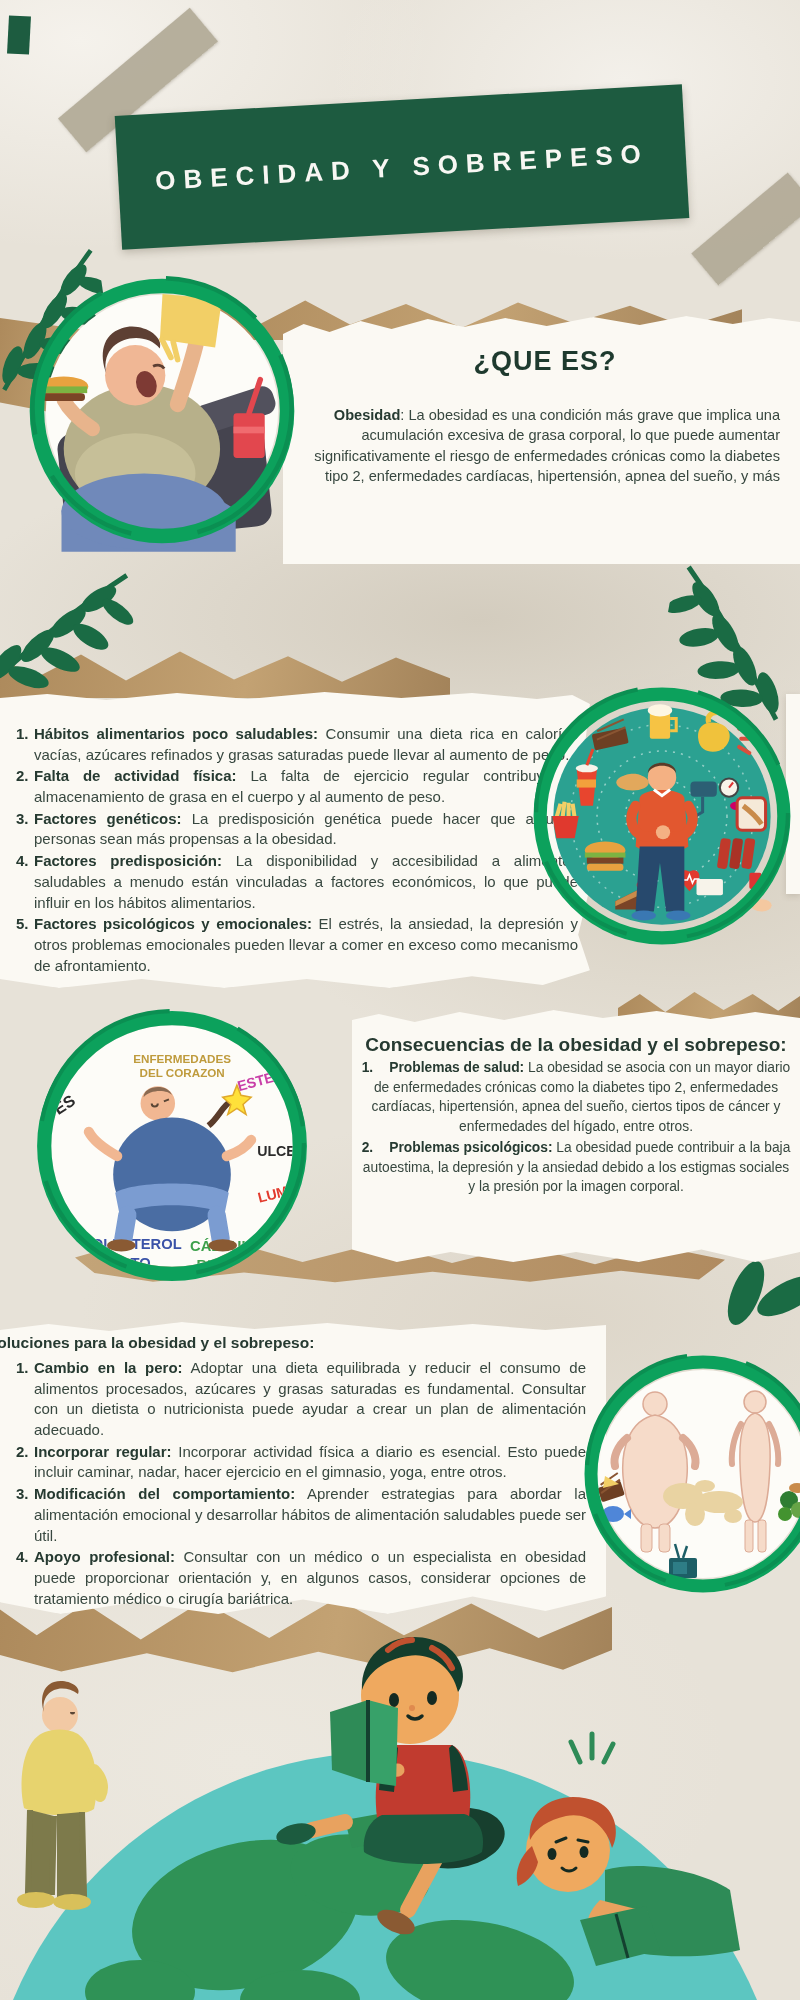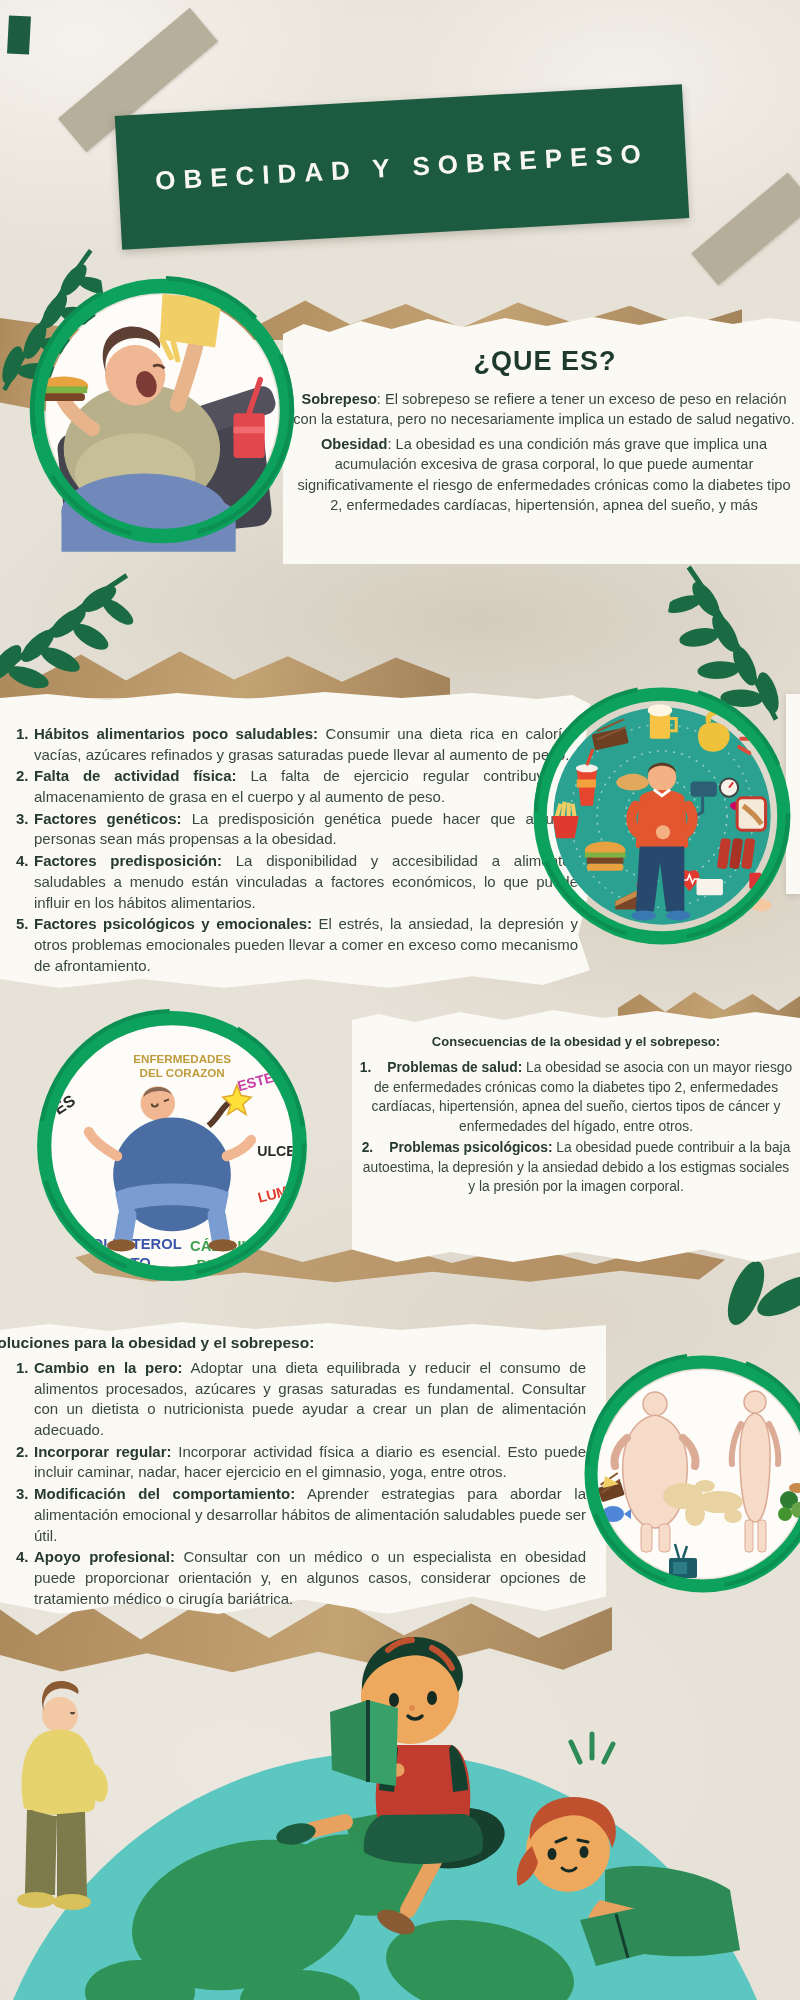--- a/index.html
+++ b/index.html
@@ -83,22 +83,21 @@
 
   <div class="banner">
     <h1>OBECIDAD Y SOBREPESO</h1>
   </div>
 
   <div class="panel" style="left:283px;top:316px;width:517px;height:248px;clip-path:polygon(0 18px,4% 8px,9% 16px,15% 5px,21% 13px,28% 3px,35% 11px,43% 2px,51% 10px,60% 1px,69% 9px,78% 0,87% 8px,94% 2px,100% 6px,100% 100%,0 100%);"></div>
   <div class="abs" style="left:300px;top:346px;width:490px;">
     <h2 class="center">¿QUE ES?</h2>
   </div>
   <div class="abs bodytext" style="left:292px;top:389px;width:504px;text-align:center;">
-    <p style="margin:0;"><span class="lead">Sobrepeso</span><span>: El sobrepeso se refiere a tener un exceso de peso en relación con la estatura, pero no necesariamente implica un estado de salud negativo.</span></p>
-    <p style="margin:4px;"><span class="lead">Obesidad</span><span>: La obesidad es una condición más grave que implica una acumulación excesiva de grasa corporal, lo que puede aumentar significativamente el riesgo de enfermedades crónicas como la diabetes tipo 2, enfermedades cardíacas, hipertensión, apnea del sueño, y más</span></p>
+    <p style="margin:16px;text-align:right;"><span class="lead">Obesidad</span><span>: La obesidad es una condición más grave que implica una acumulación excesiva de grasa corporal, lo que puede aumentar significativamente el riesgo de enfermedades crónicas como la diabetes tipo 2, enfermedades cardíacas, hipertensión, apnea del sueño, y más</span></p>
   </div>
 
   <svg class="abs" style="left:28px;top:270px;width:268px;height:282px;" viewBox="0 0 240 252">
     <circle cx="120" cy="126" r="104" fill="#fdfcf8"></circle>
     <g>
       <rect x="30" y="138" width="185" height="100" rx="14" fill="#45444f" transform="rotate(-6 120 190)"></rect>
       <rect x="148" y="112" width="74" height="26" rx="10" fill="#52515d" transform="rotate(-18 185 125)"></rect>
     </g>
     <g>
       <rect x="184" y="128" width="28" height="40" rx="3" fill="#e2474e"></rect>
@@ -223,24 +222,24 @@
       <path d="M108 160 L104 224 L122 224 L128 176 L134 224 L152 224 L152 160 Z" fill="#27496d"></path>
       <ellipse cx="112" cy="228" rx="12" ry="5" fill="#3a78b3"></ellipse>
       <ellipse cx="146" cy="228" rx="12" ry="5" fill="#3a78b3"></ellipse>
     </g>
     <circle cx="130" cy="130" r="120" fill="none" stroke="#0ca15c" stroke-width="13"></circle>
     <circle cx="130" cy="127" r="124" fill="none" stroke="#0b8f52" stroke-width="4" stroke-dasharray="170 60 110 50"></circle>
   </svg>
 
   <div class="panel" style="left:352px;top:1010px;width:448px;height:252px;clip-path:polygon(0 10px,6% 4px,14% 12px,24% 2px,34% 10px,45% 0,56% 8px,68% 1px,80% 9px,90% 2px,100% 8px,100% 96%,90% 100%,78% 95%,64% 100%,50% 96%,36% 100%,22% 96%,10% 100%,0 95%);"></div>
   <div class="abs" style="left:362px;top:1034px;width:428px;text-align:center;">
-    <p class="secHead" style="font-size:13px;">Consecuencias de la obesidad y el sobrepeso:</p>
+    <p class="secHead" style="font-size:19px;">Consecuencias de la obesidad y el sobrepeso:</p>
   </div>
   <ul class="clist abs" style="left:358px;top:1058px;width:436px;">
-    <li><span class="num">1.</span><span class="lead">Problemas de salud:</span><span> La obesidad se asocia con un mayor riesgo de enfermedades crónicas como la diabetes tipo 2, enfermedades cardíacas, hipertensión, apnea del sueño, ciertos tipos de cáncer y enfermedades del hígado, entre otros.</span></li>
+    <li><span class="num">1.</span><span class="lead">Problemas de salud:</span><span> La obesidad se asocia con un mayor diario de enfermedades crónicas como la diabetes tipo 2, enfermedades cardíacas, hipertensión, apnea del sueño, ciertos tipos de cáncer y enfermedades del hígado, entre otros.</span></li>
     <li><span class="num">2.</span><span class="lead">Problemas psicológicos:</span><span> La obesidad puede contribuir a la baja autoestima, la depresión y la ansiedad debido a los estigmas sociales y la presión por la imagen corporal.</span></li>
   </ul>
 
   <svg class="abs" style="left:30px;top:1004px;width:284px;height:284px;" viewBox="0 0 280 280">
     <defs>
         <clipPath id="c3clip">
           <circle cx="140" cy="140" r="119"></circle>
         </clipPath>
       </defs>
     <circle cx="140" cy="140" r="119" fill="#fdfcf8"></circle>

